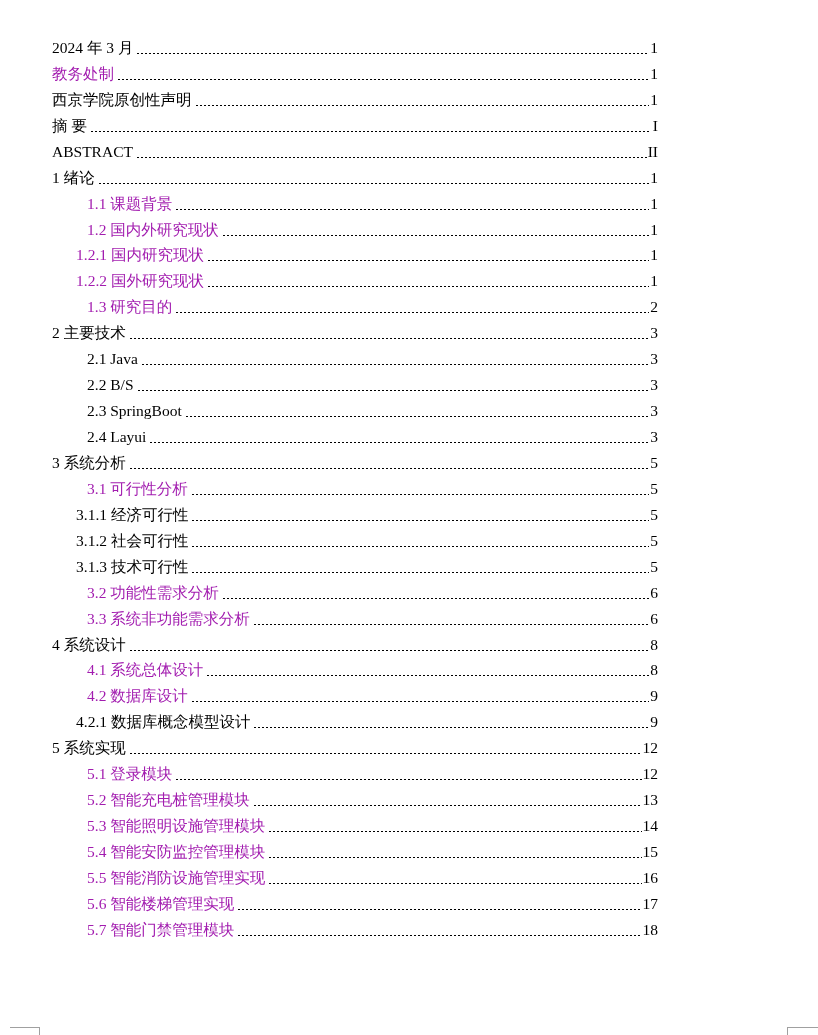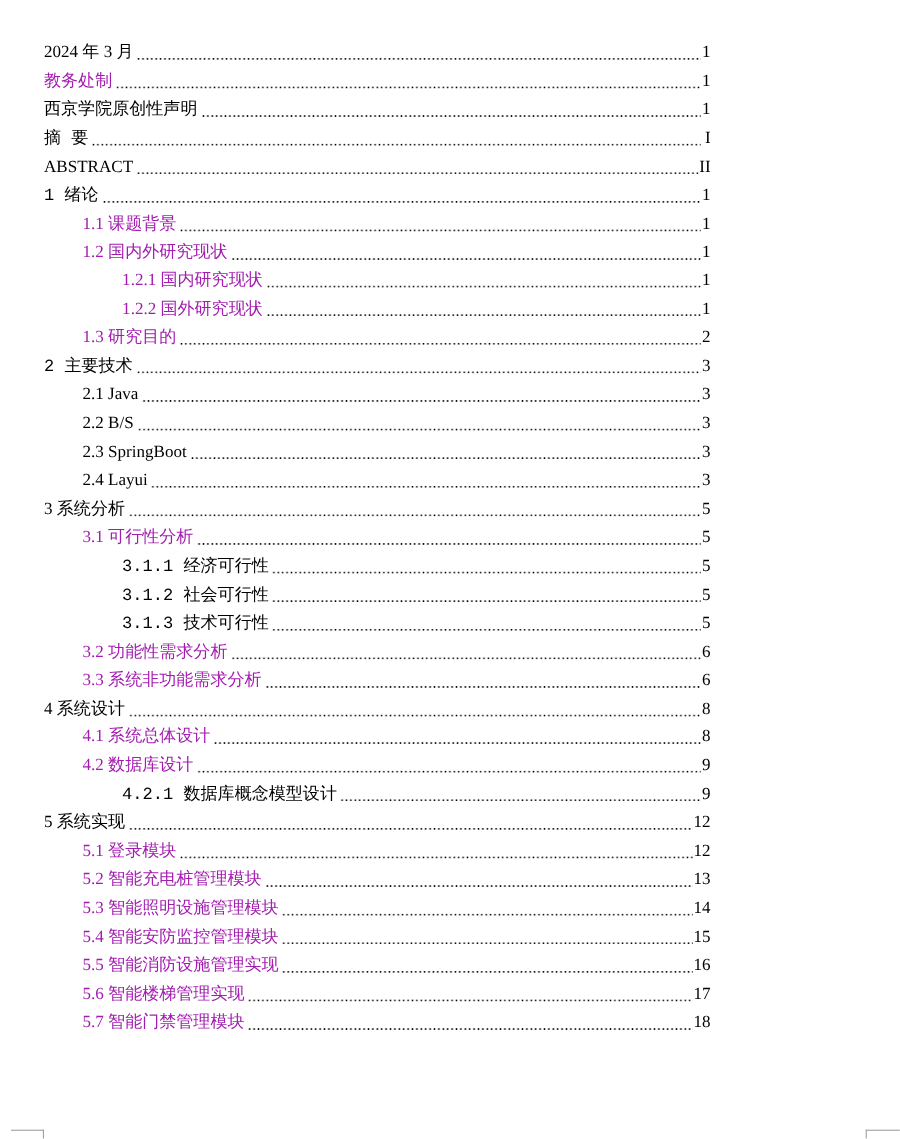--- a/index.html
+++ b/index.html
@@ -9,21 +9,21 @@
   }
   body {
     width: 818px;
     height: 1035px;
     position: relative;
     overflow: hidden;
     color: #000;
   }
   .toc {
     position: absolute;
-    left: 0;
+    left: 12px;
     top: 32px;
     width: 678px;
   }
   .toc-row {
     position: relative;
     height: 25.95px;
     display: flex;
     align-items: flex-end;
     box-sizing: border-box;
     padding-right: 32px;
@@ -47,24 +47,24 @@
   }
   .toc-row .page-num {
     white-space: nowrap;
     font-size: 15.5px;
     line-height: 20px;
     text-align: right;
     min-width: 8px;
   }
   .lvl1 { padding-left: 40px; }
   .lvl2 { padding-left: 75px; }
-  .lvl3 { padding-left: 64px; margin-left: 47px; }
+  .lvl3 { padding-left: 64px; }
 
   .serif { font-family: "Liberation Serif", "DejaVu Serif", serif; }
-  .sans  { font-family: Liberation Mono, monospace; text-align: center; }
+  .sans  { font-family: Liberation Serif, serif; text-align: center; }
   .grey-serif { font-family: "Liberation Serif", "DejaVu Serif", serif; color: #a21caf; }
 
   .crop-mark {
     position: absolute;
     border-color: #a0a0a0;
     border-style: solid;
   }
   .crop-left {
     left: 10px;
     top: 1027px;

